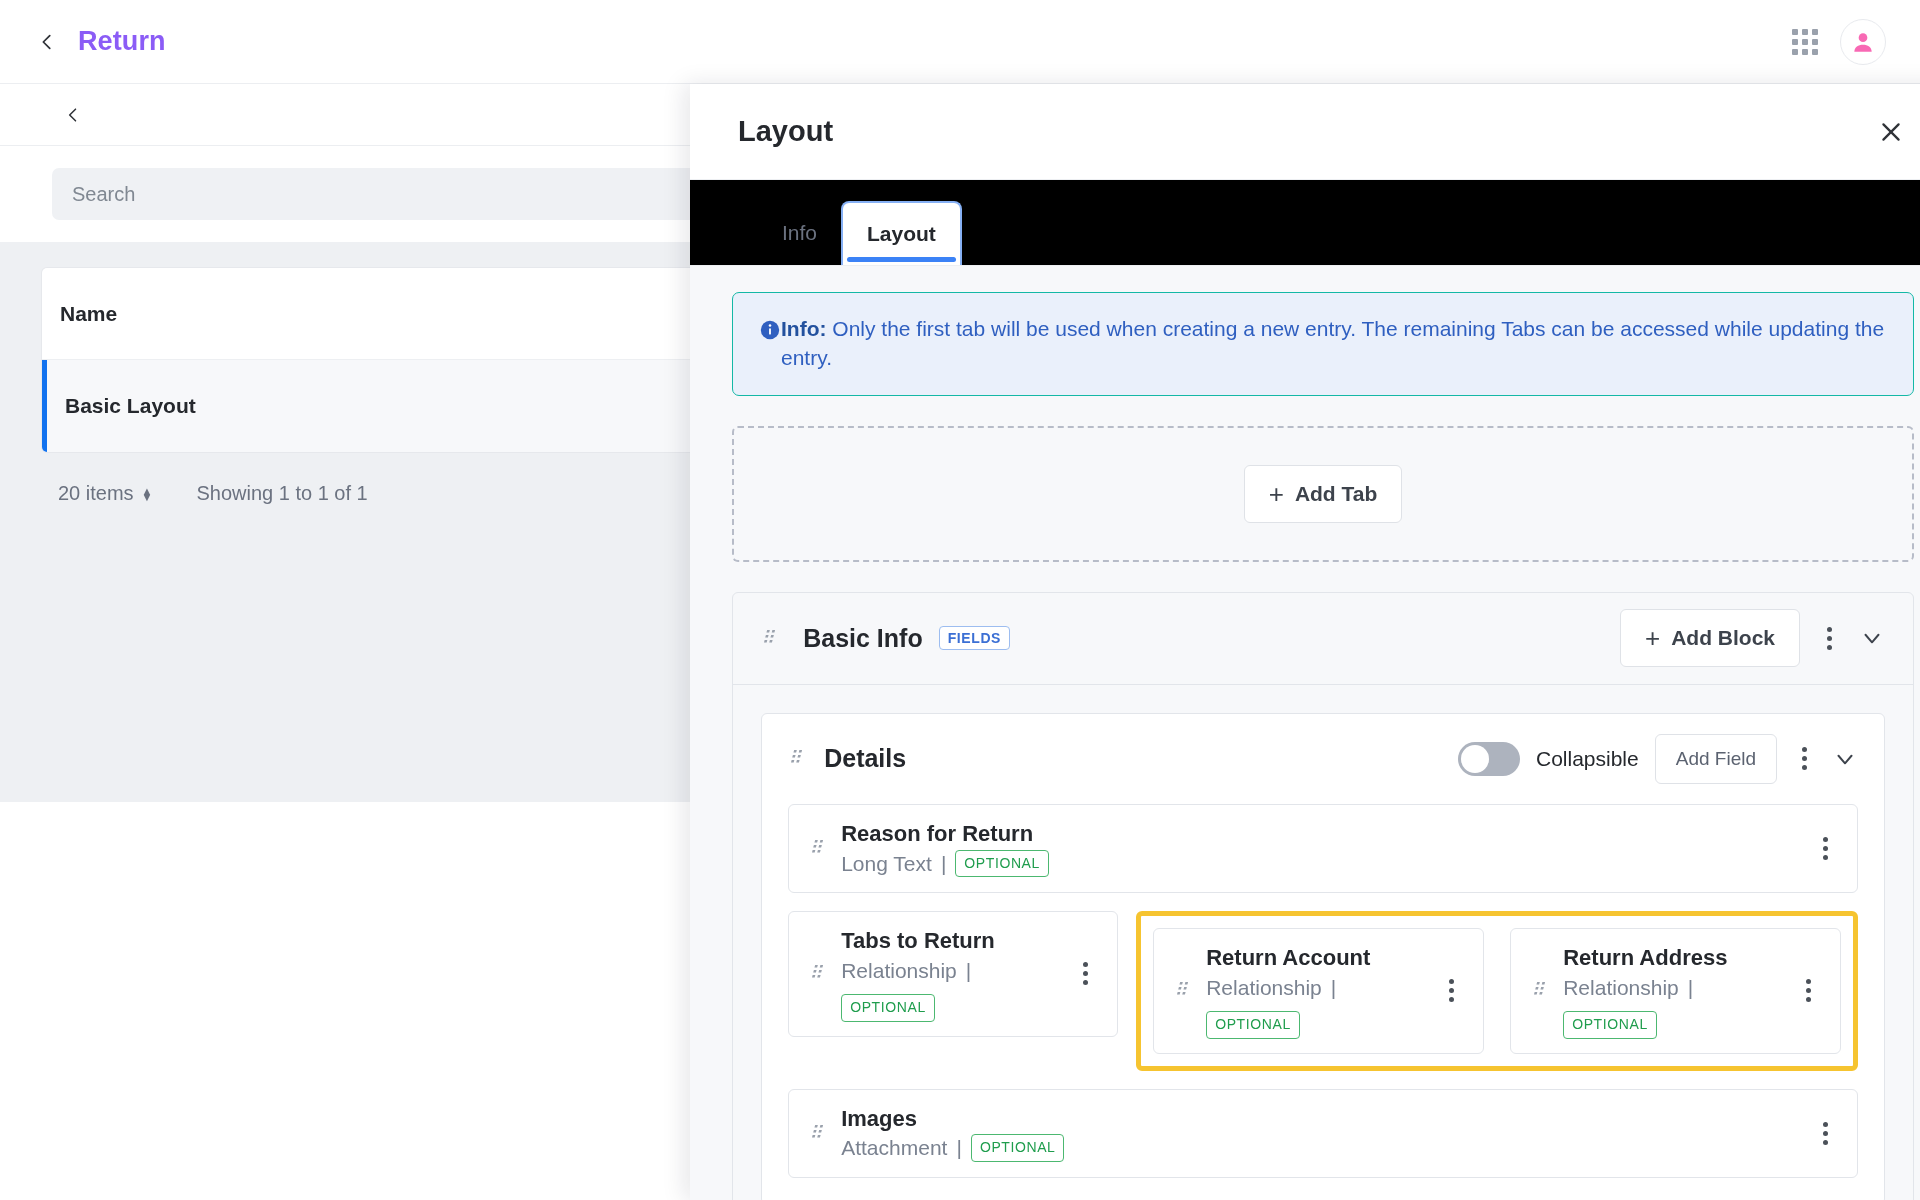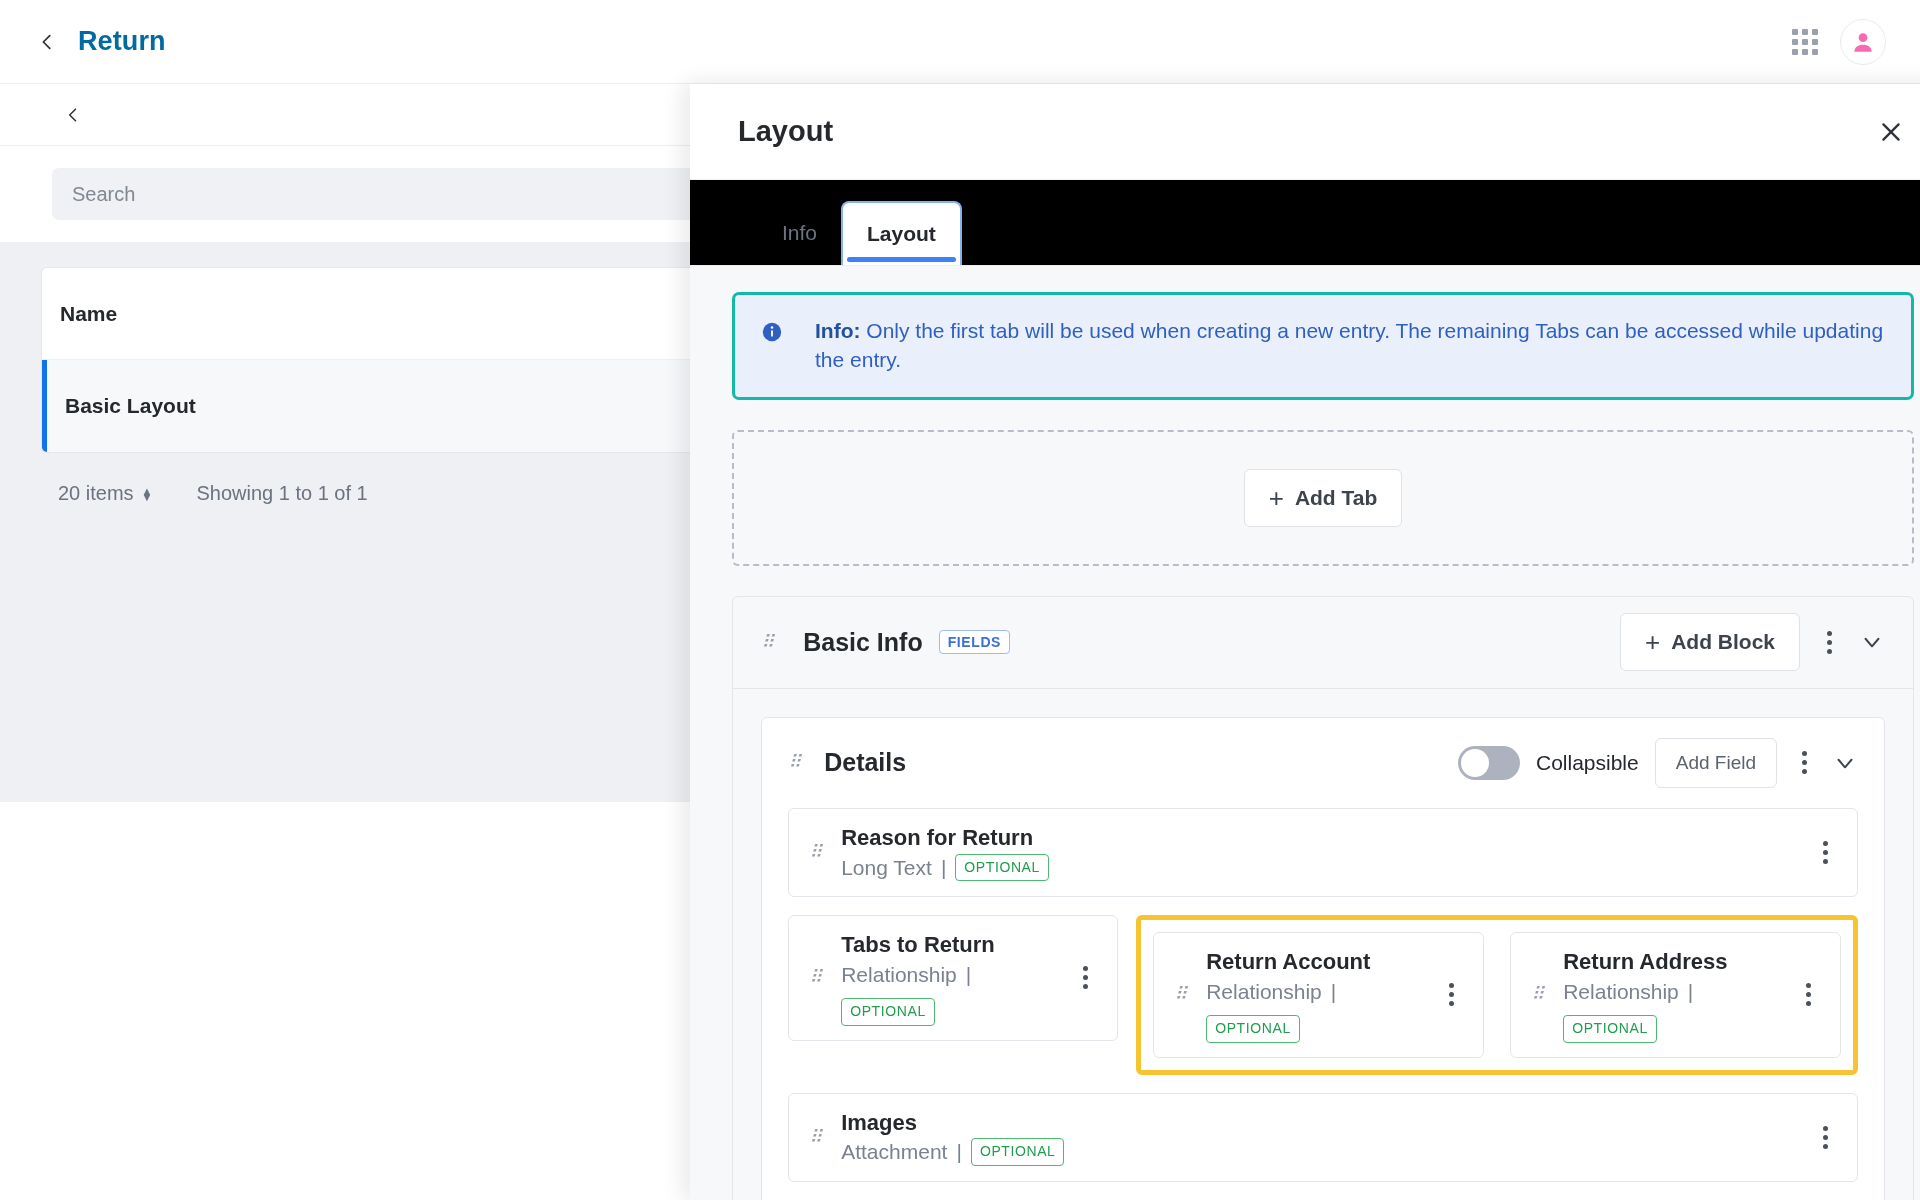--- a/index.html
+++ b/index.html
@@ -16,21 +16,21 @@
   .topbar {
     position: absolute; top: 0; left: 0; width: 1920px; height: 84px;
     background: #fff; border-bottom: 1px solid #eceef1;
     display: flex; align-items: center; padding: 0 34px;
   }
   .topbar-left { display: flex; align-items: center; gap: 18px; }
   .chev-back {
     width: 26px; height: 26px; display: flex; align-items: center; justify-content: center;
     color: #2f3237; cursor: pointer;
   }
-  .topbar-title { font-size: 27px; font-weight: 700; color: #0369a1; letter-spacing: .1px; }
+  .topbar-title { font-size: 27px; font-weight: 700; color: #8b5cf6; letter-spacing: .1px; }
   .topbar-right { margin-left: auto; display: flex; align-items: center; gap: 22px; }
   .grid-icon { display: grid; grid-template-columns: repeat(3, 6px); grid-gap: 4px; cursor: pointer; }
   .grid-icon i { display: block; width: 6px; height: 6px; background: #9aa1ac; border-radius: 1px; }
   .avatar {
     width: 46px; height: 46px; border-radius: 50%; border: 1px solid #e8eaee;
     display: flex; align-items: center; justify-content: center; background: #fff; cursor: pointer;
   }
   .avatar svg { display: block; }
 
   
@@ -99,22 +99,22 @@
   .tab.active::after {
     content: ""; position: absolute; left: 4px; right: 4px; bottom: 3px;
     height: 5px; background: #3b82f6; border-radius: 3px;
   }
 
   .modal-body {
     flex: 1 1 auto; background: #f7f8fa; padding: 26px 42px 0 42px; overflow: hidden;
   }
 
   .info-banner {
-    background: #eaf0fb; border: 3px solid #14b8a6; border-radius: 7px;
-    padding: 22px 26px; display: flex; gap: 32px; align-items: flex-start;
+    background: #eaf0fb; border: 1px solid #14b8a6; border-radius: 7px;
+    padding: 22px 26px; display: flex; gap: 0; align-items: flex-start;
     color: #2f5fc0; font-size: 21px; line-height: 1.38;
   }
   .info-banner .info-ic { flex: 0 0 auto; margin-top: 4px; }
   .info-banner b { color: #23519e; font-weight: 700; }
 
   .add-tab-zone {
     margin-top: 30px; height: 136px; border: 2px dashed #b7bcc8; border-radius: 6px;
     display: flex; align-items: center; justify-content: center; background: #f7f8fa;
   }
   .btn {

